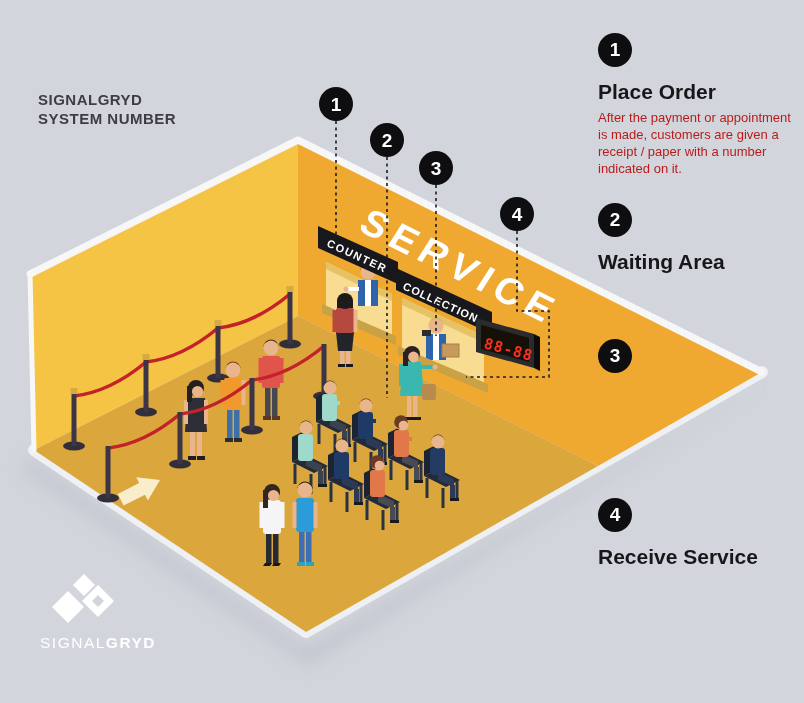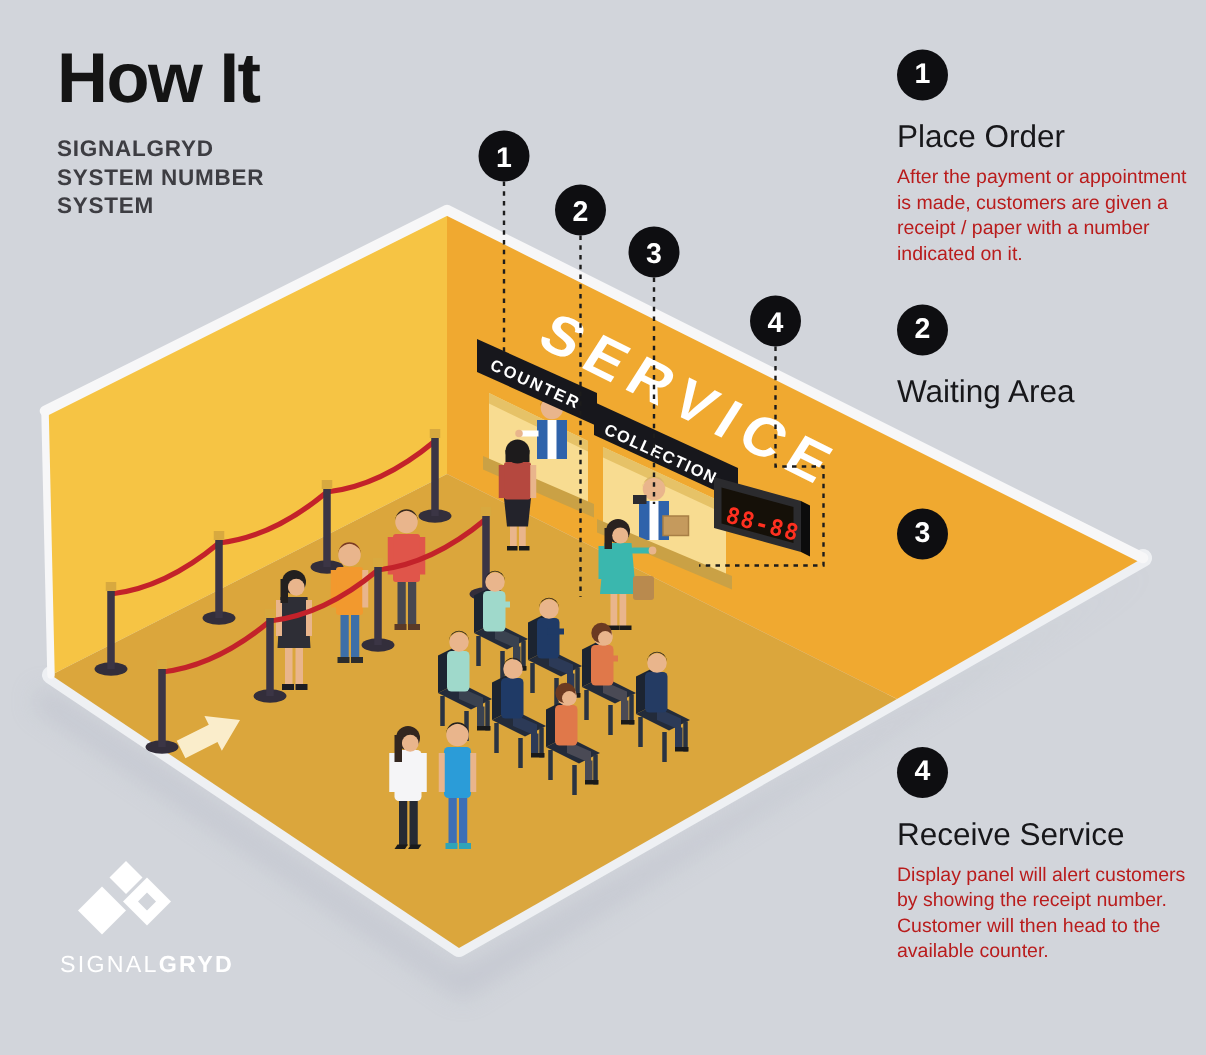--- a/index.html
+++ b/index.html
@@ -5,21 +5,21 @@
   html,body{margin:0;padding:0;}
   body{font-family:"Liberation Sans",sans-serif;background:#d2d5db;}
   .canvas{position:relative;width:804px;height:703px;background:#d2d5db;overflow:hidden;}
   .title-block{position:absolute;left:38px;top:28px;z-index:5;}
   .title-block h1{margin:0;font-size:47px;line-height:48px;font-weight:bold;color:#141414;letter-spacing:-1px;}
   .subtitle{margin-top:14px;font-size:15px;line-height:19px;font-weight:bold;color:#3d3d42;letter-spacing:.5px;}
   .subtitle div{white-space:nowrap;}
   .step{position:absolute;left:598px;width:196px;z-index:5;}
   .step .badge{width:34px;height:34px;border-radius:50%;background:#0e0e11;color:#fff;
     font-size:19px;font-weight:bold;display:flex;align-items:center;justify-content:center;}
-  .step h2{margin:13px 0 6px 0;font-size:21px;line-height:23px;font-weight:normal;color:#17171a;}
+  .step h2{margin:13px 0 6px 0;font-size:21px;line-height:23px;font-weight:bold;color:#17171a;}
   .step p{margin:0;font-size:13px;line-height:17px;color:#b91c1c;}
   #step-1{top:33px;} #step-2{top:203px;} #step-3{top:339px;} #step-4{top:498px;}
   svg{position:absolute;left:0;top:0;z-index:1;}
   .svg-sans{font-family:"Liberation Sans",sans-serif;}
   .svg-mono{font-family:"DejaVu Sans Mono",monospace;}
 </style>
 </head>
 <body>
 
 <div class="canvas">
@@ -355,40 +355,38 @@
         <polygon points="52,607 68,591 84,607 68,623"></polygon>
         <polygon points="73,585 84,574 95,585 84,596"></polygon>
         <path fill-rule="evenodd" d="M82,601 L98,585 L114,601 L98,617 Z M92,601 L98,595 L104,601 L98,607 Z"></path>
       </g>
       <text class="svg-sans" x="40" y="648" font-size="15.5" fill="#ffffff" style="letter-spacing:1.5px"><tspan>SIGNAL</tspan><tspan font-weight="bold">GRYD</tspan></text>
     </g>
   </svg>
 
   <div class="title-block">
     <h1>
-      <span>How It</span><br>
+      <br>
     </h1>
     <div class="subtitle">
       <div>SIGNALGRYD</div>
       <div>SYSTEM NUMBER</div>
-      <div>SYSTEM</div>
     </div>
   </div>
 
   <div class="step" id="step-1">
     <div class="badge">1</div>
     <h2>Place Order</h2>
     <p>After the payment or appointment is made, customers are given a receipt / paper with a number indicated on it.</p>
   </div>
   <div class="step" id="step-2">
     <div class="badge">2</div>
     <h2>Waiting Area</h2>
   </div>
   <div class="step" id="step-3">
     <div class="badge">3</div>
   </div>
   <div class="step" id="step-4">
     <div class="badge">4</div>
     <h2>Receive Service</h2>
-    <p>Display panel will alert customers by showing the receipt number. Customer will then head to the available counter.</p>
   </div>
 
 </div>
 
 </body></html>

